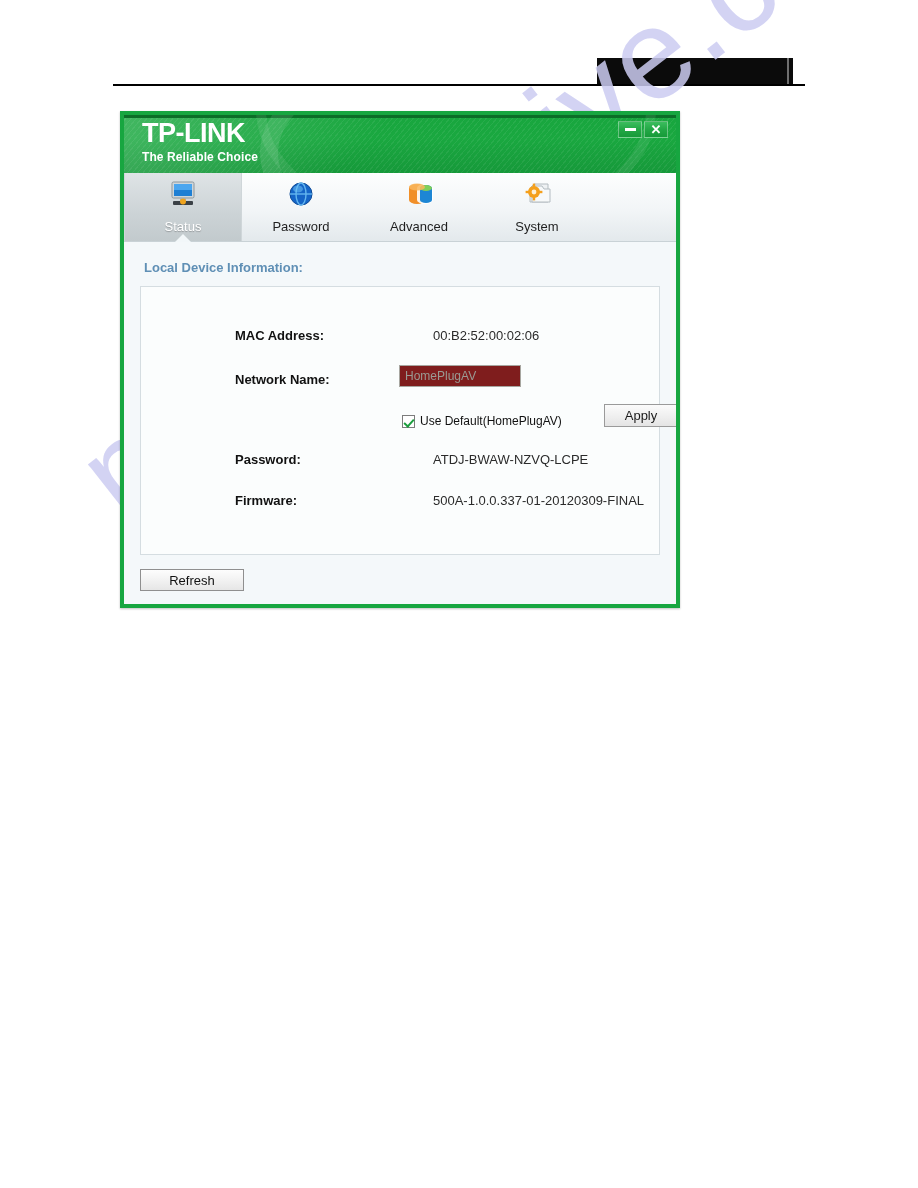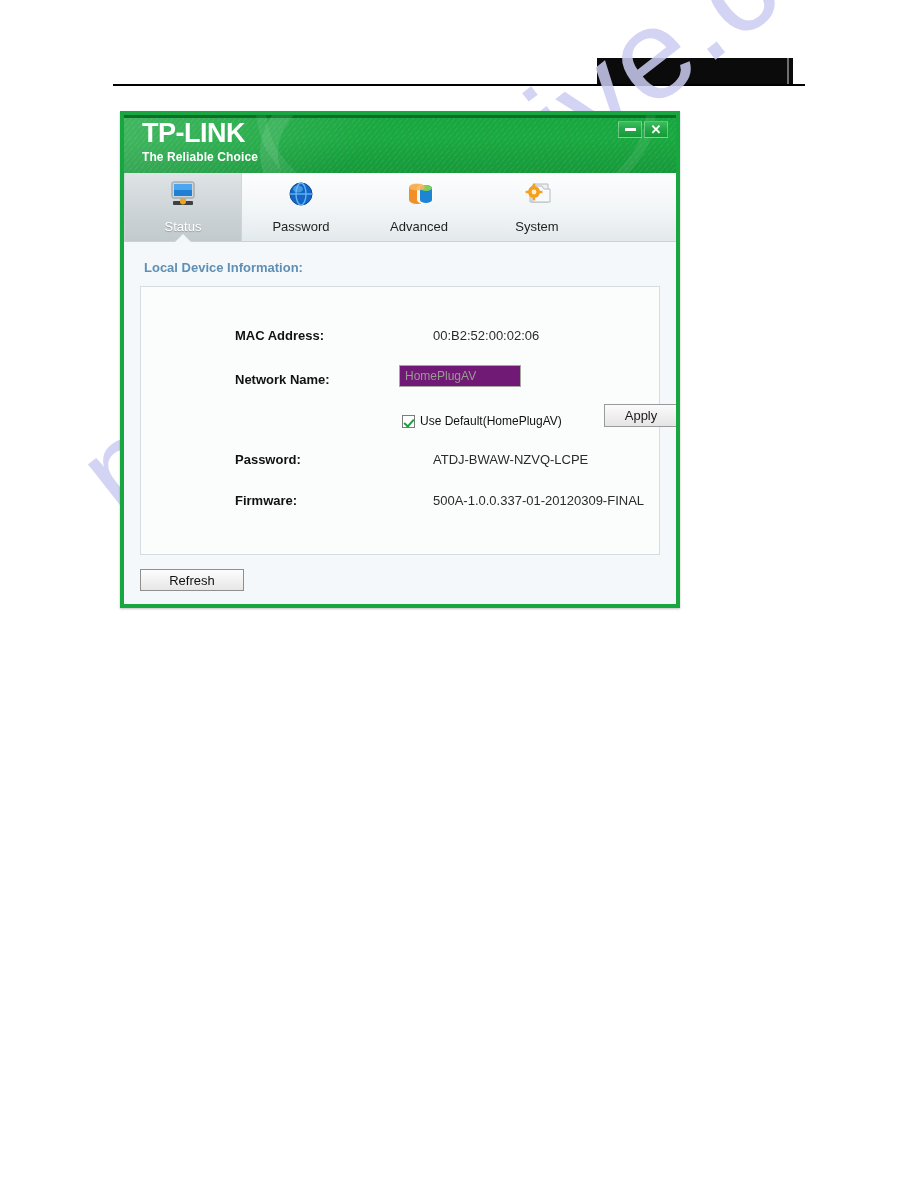--- a/index.html
+++ b/index.html
@@ -291,21 +291,21 @@
   .row-check  { top: 122px; }
   .row-pass   { top: 160px; }
   .row-fw     { top: 201px; }
 
   .text-input {
     position: absolute;
     left: 258px;
     top: -2px;
     width: 122px;
     height: 22px;
-    background: #701a75;
+    background: #7f1d1d;
     border: 1px solid #a7a6a0;
     box-sizing: border-box;
     font-size: 12px;
     color: #9a9a93;
     padding: 3px 5px;
     font-family: "Liberation Sans", sans-serif;
   }
 
   .checkbox-wrap {
     position: absolute;

